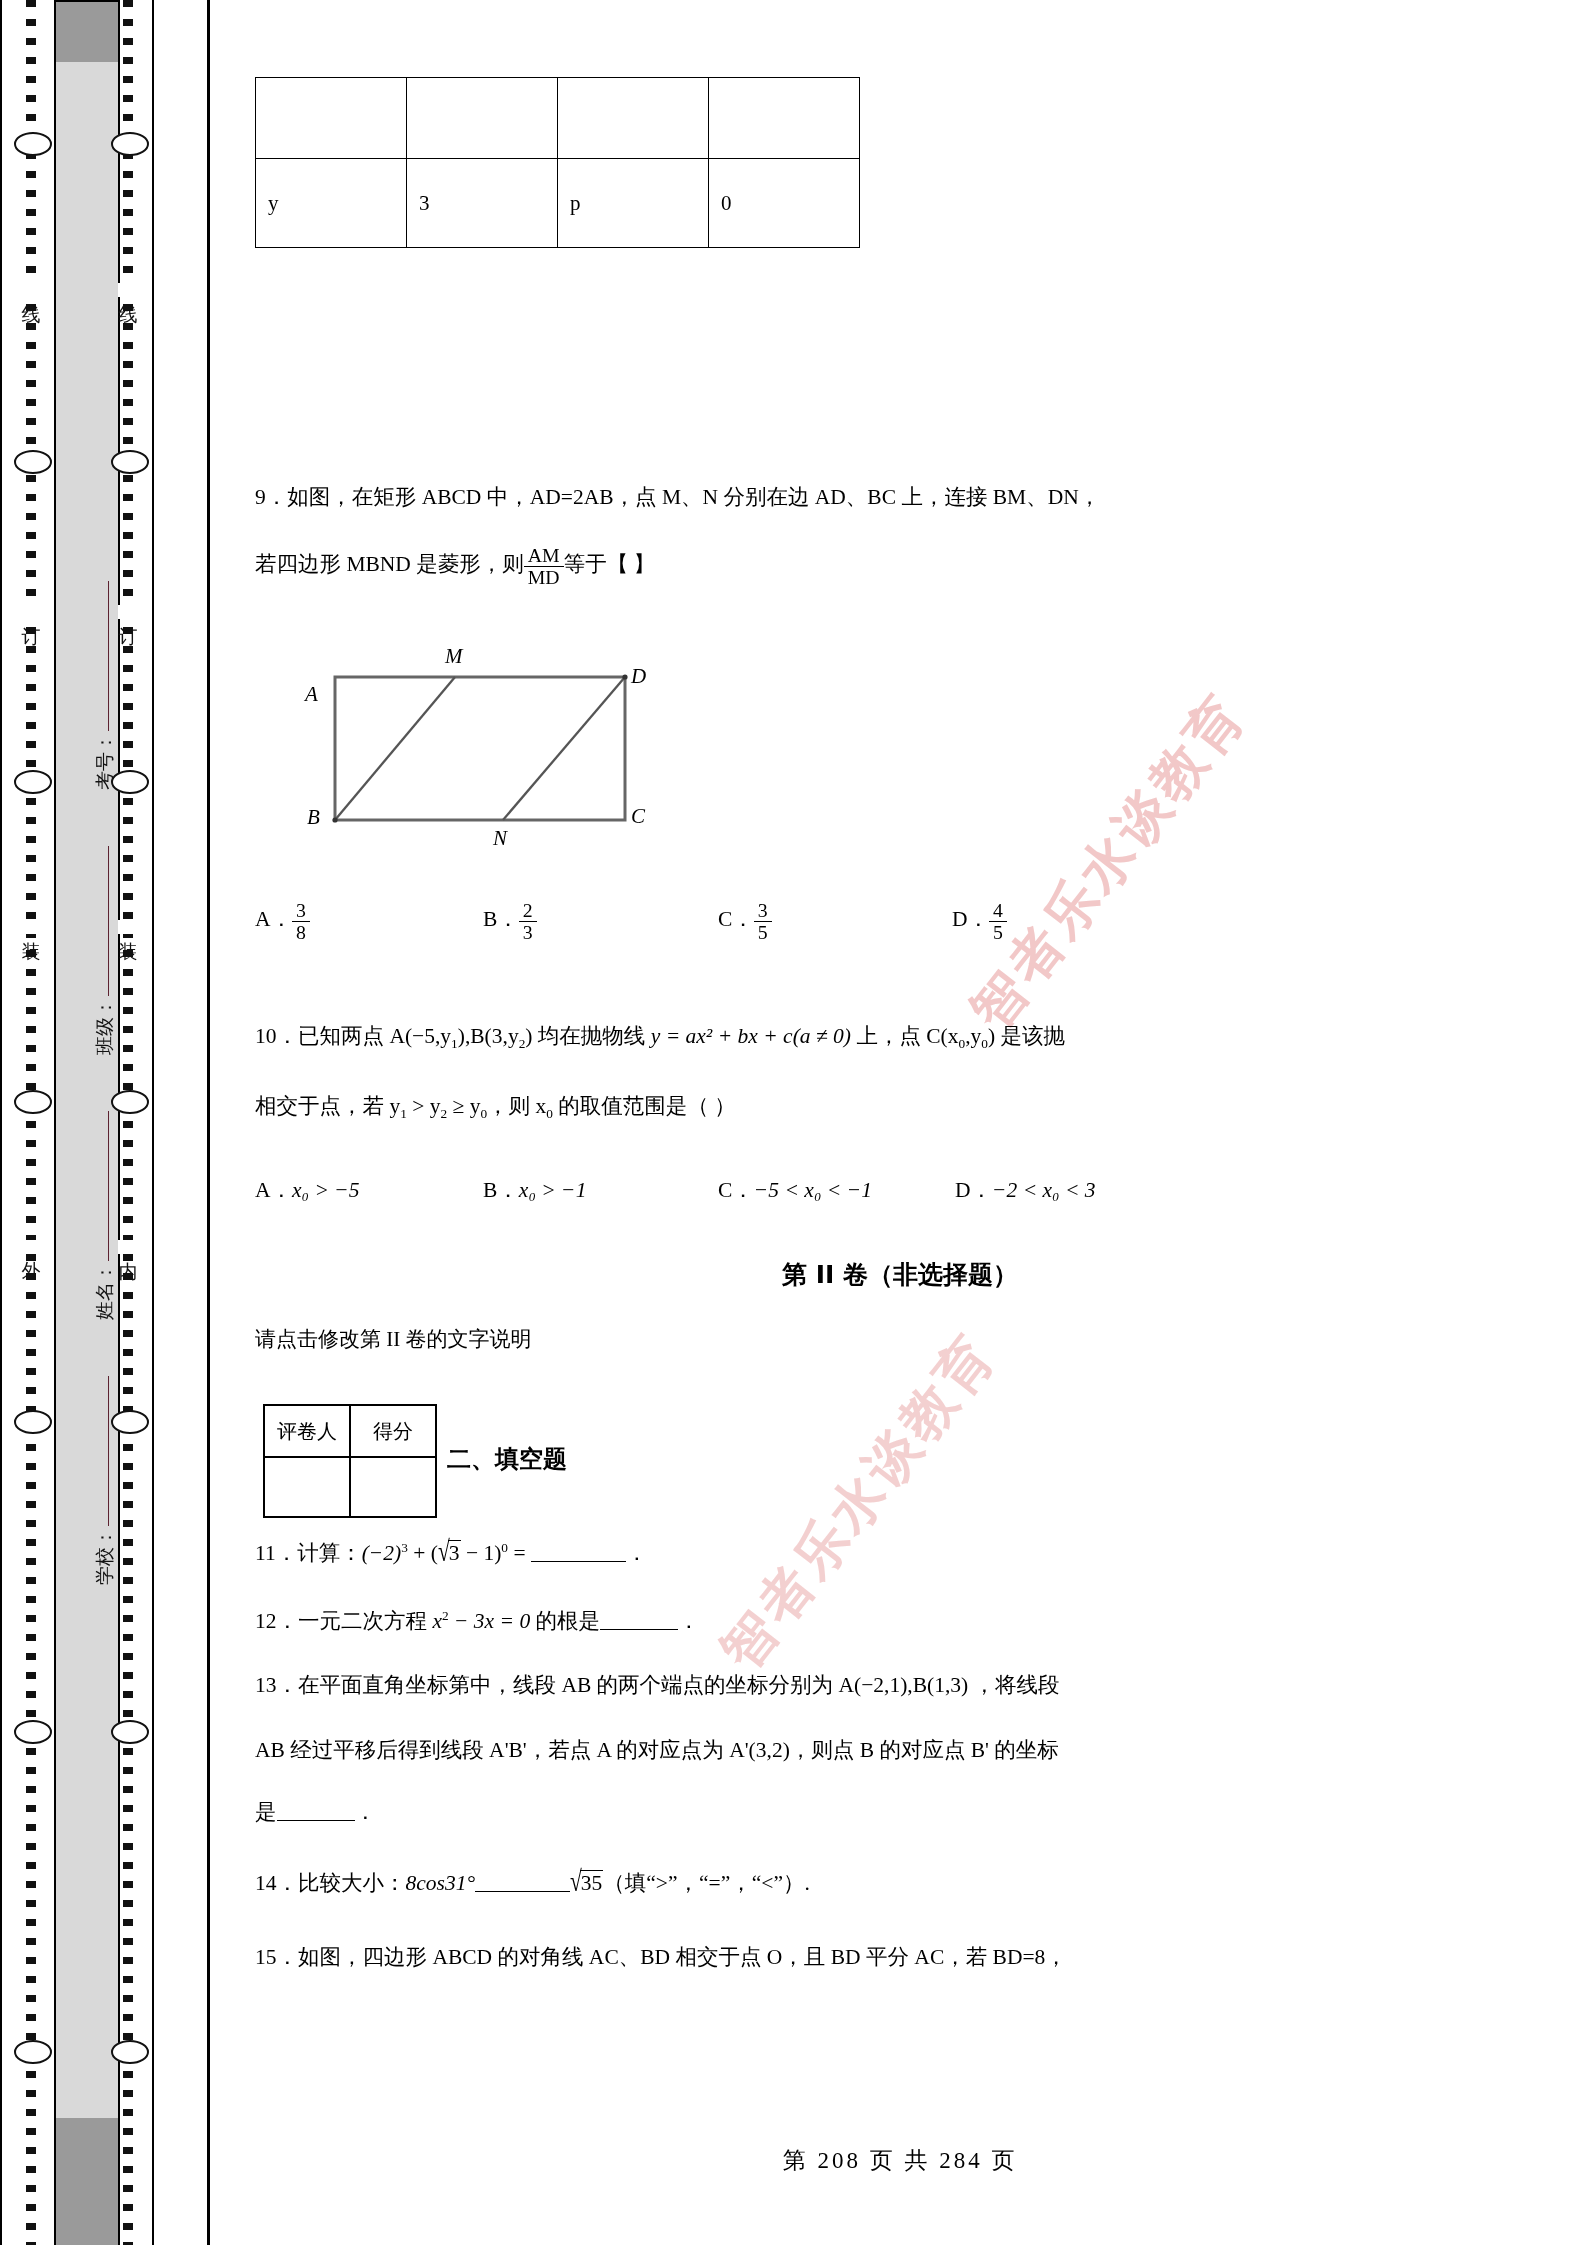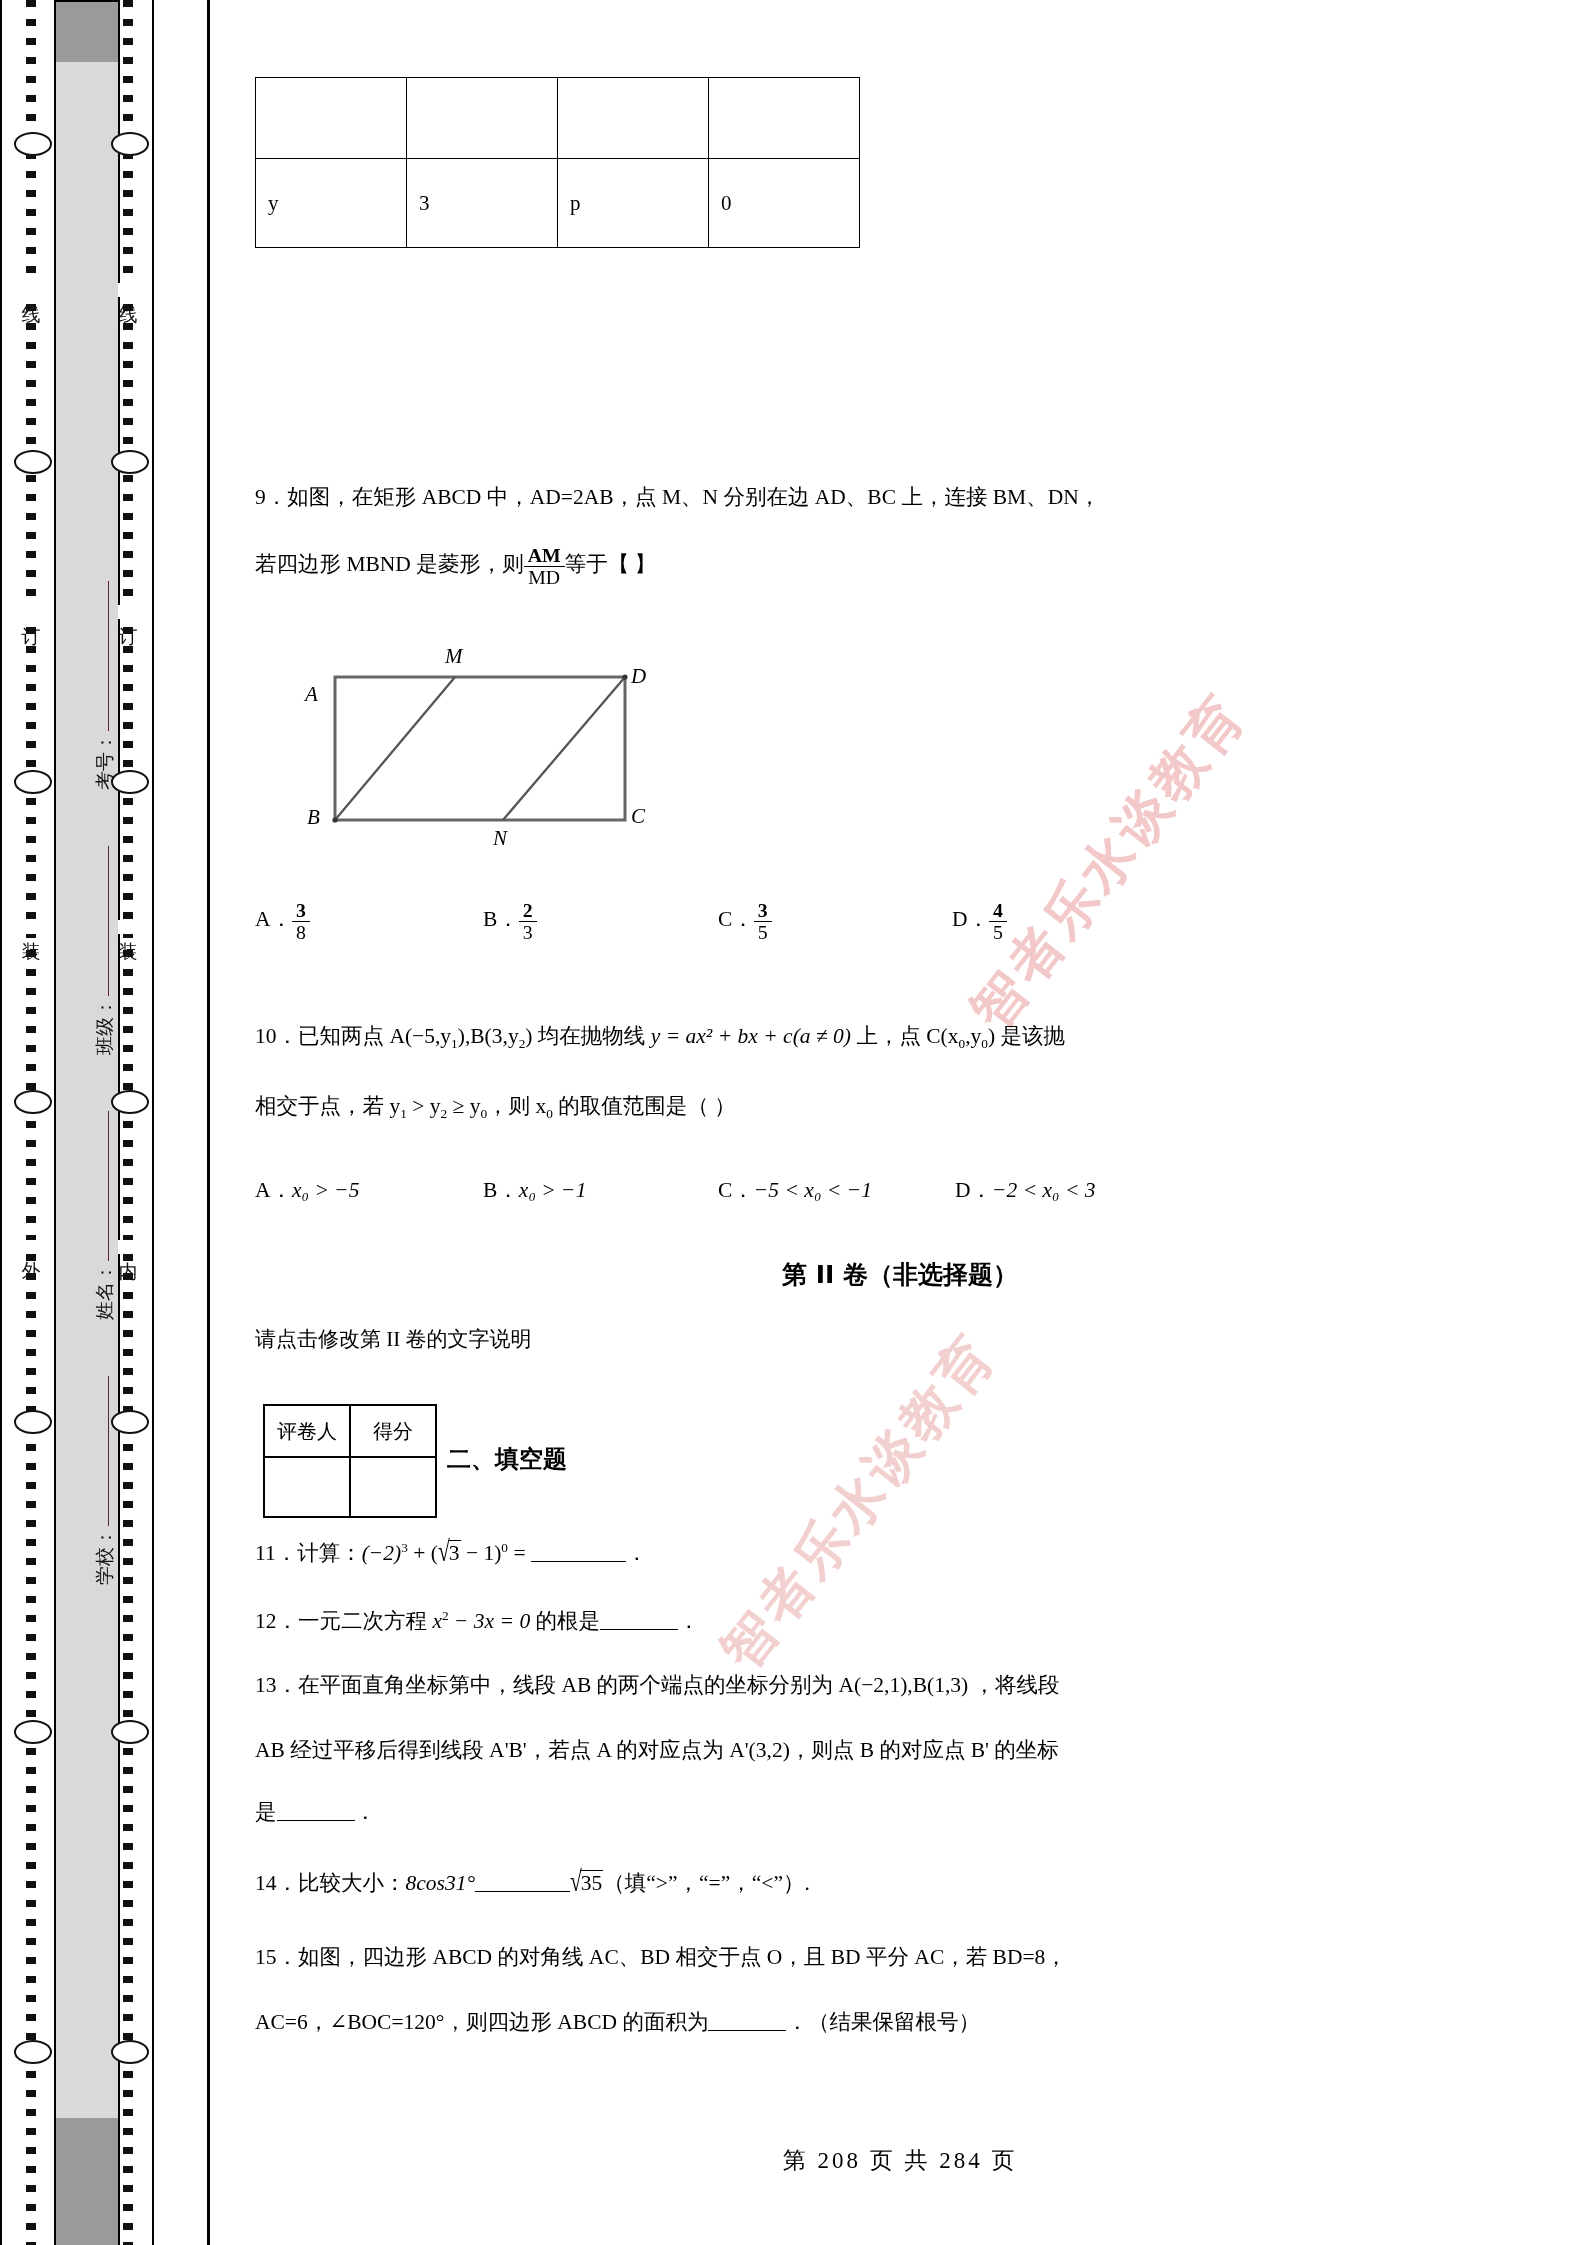--- a/index.html
+++ b/index.html
@@ -108,21 +108,21 @@
   .line.cjk{font-size:21.5px;}
   .opt-row{position:absolute;width:1000px;height:28px;}
   .opt{position:absolute;font-size:21.5px;white-space:nowrap;}
 
   
   .mi{font-style:italic;font-family:"Liberation Serif",serif;}
   sup.s{font-size:.62em;vertical-align:super;}
   sub.s{font-size:.62em;vertical-align:sub;}
 
   .frac{display:inline-block;vertical-align:middle;text-align:center;line-height:1.05;}
-  .frac .num{display:block;border-bottom:1.4px solid #000;padding:0 4px;font-size:.92em;font-weight:bold;}
+  .frac .num{display:block;border-bottom:1.4px solid #000;padding:0 4px;font-size:.92em;}
   .frac .den{display:block;padding:0 4px;font-size:.92em;}
 
   .sqrt{display:inline-block;white-space:nowrap;}
   .sqrt .rad{display:inline-block;transform:scaleY(1.35) translateY(-1px);}
   .sqrt .bar{display:inline-block;border-top:1.3px solid #000;padding:0 1px;margin-left:-2px;}
 
   .blank{display:inline-block;border-bottom:1.6px solid #000;width:95px;vertical-align:-2px;}
   .blank.sm{width:78px;}
 
   
@@ -361,19 +361,16 @@
     <div class="line cjk" style="left:0px;top:1738px;">AB 经过平移后得到线段 A'B'，若点 A 的对应点为 A'(3,2)，则点 B 的对应点 B' 的坐标</div>
     <div class="line cjk" style="left:0px;top:1800px;">
       <span>是</span><span class="blank sm"></span><span>．</span>
     </div>
 
     <div class="line cjk" style="left:0px;top:1870px;">
       <span>14．比较大小：</span><span class="mi">8cos31°</span><span class="blank"></span><span class="sqrt"><span class="rad">√</span><span class="bar">35</span></span><span>（填“&gt;”，“=”，“&lt;”）.</span>
     </div>
 
     <div class="line cjk" style="left:0px;top:1945px;">15．如图，四边形 ABCD 的对角线 AC、BD 相交于点 O，且 BD 平分 AC，若 BD=8，</div>
-    <div class="line cjk" style="left:0px;top:2010px;">
-      <span>AC=6，∠BOC=120°，则四边形 ABCD 的面积为</span><span class="blank sm"></span><span>．（结果保留根号）</span>
-    </div>
 
     <div class="footer" style="top:2145px;">第 208 页 共 284 页</div>
   </div>
 </div>
 
 </body></html>

